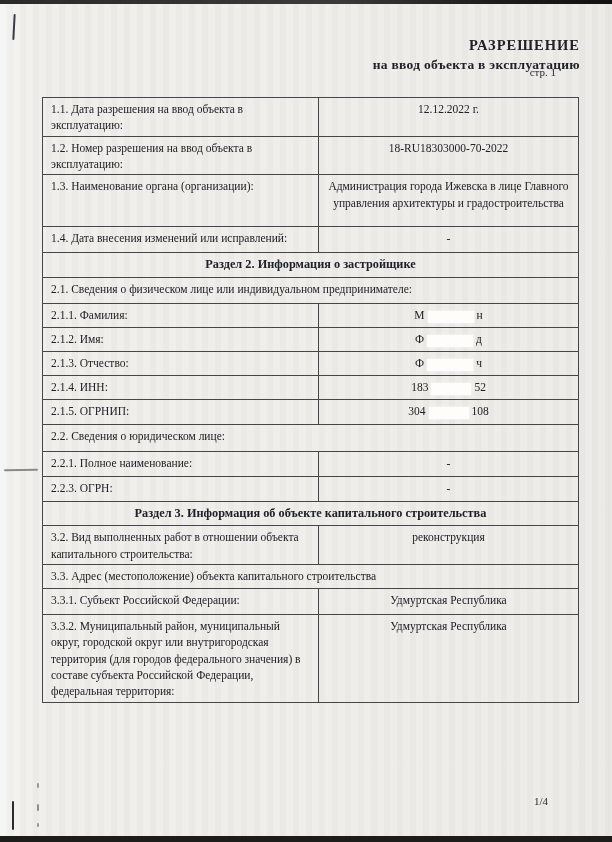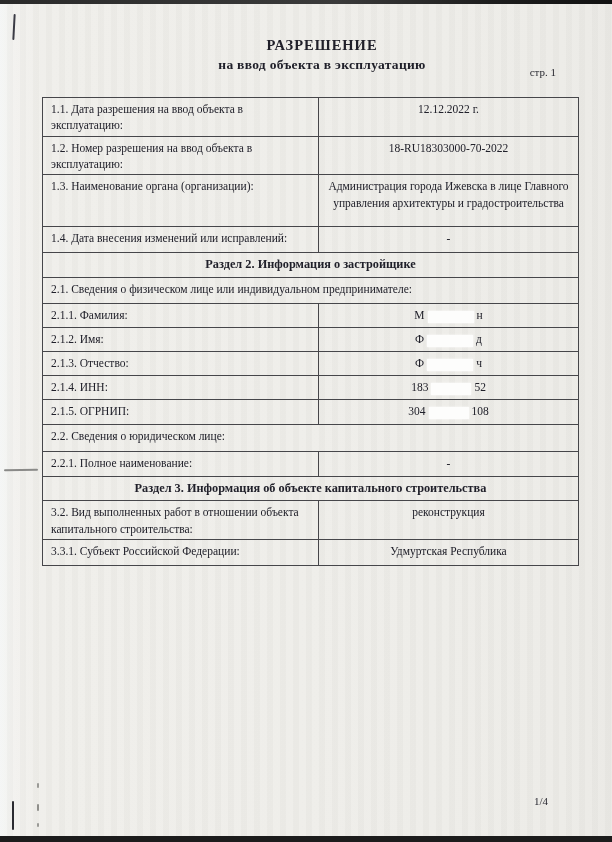--- a/index.html
+++ b/index.html
@@ -34,22 +34,22 @@
   
   .mark{position:absolute;border-radius:1px;}
   .mark-topleft{left:13px;top:14px;width:2px;height:26px;background:#3c3c46;transform:rotate(3deg);}
   .mark-left-h{left:4px;top:469px;width:34px;height:2px;background:#8a8a88;transform:rotate(-1deg);}
   .mark-botleft{left:12px;top:801px;width:2px;height:29px;background:#2b2b31;}
   .mark-tick1{left:37px;top:783px;width:2px;height:5px;background:#9a9a96;}
   .mark-tick2{left:37px;top:804px;width:2px;height:7px;background:#8f8f8b;}
   .mark-tick3{left:37px;top:823px;width:2px;height:4px;background:#9a9a96;}
 
   .titleblock{
-    position:absolute;top:38px;left:54px;width:536px;
-    text-align:center;
+    position:absolute;top:38px;left:44px;width:536px;
+    text-align:right;
   }
   .title-main{
     font-weight:bold;font-size:14.5px;letter-spacing:1px;
     line-height:1.1;
   }
   .title-sub{
     font-weight:bold;font-size:13.5px;margin-top:3px;letter-spacing:0.3px;
   }
   .page-marker{
     position:absolute;top:66px;right:56px;font-size:11px;color:#2a2a32;
@@ -151,27 +151,38 @@
     <td class="lbl">2.1.5. ОГРНИП:</td>
     <td class="val vmid"><span>304</span><span class="redact narrow"></span><span>108</span></td>
   </tr>
   <tr style="height:27px">
     <td colspan="2" class="full">2.2. Сведения о юридическом лице:</td>
   </tr>
   <tr style="height:25px">
     <td class="lbl">2.2.1. Полное наименование:</td>
     <td class="val vmid">-</td>
   </tr>
+  <tr style="height:25px">
+    <td class="lbl">2.2.3. ОГРН:</td>
+    <td class="val vmid">-</td>
+  </tr>
   <tr style="height:24px">
     <td colspan="2" class="sec">Раздел 3. Информация об объекте капитального строительства</td>
   </tr>
   <tr style="height:29px">
     <td class="lbl">3.2. Вид выполненных работ в отношении объекта капитального строительства:</td>
     <td class="val">реконструкция</td>
   </tr>
+  <tr style="height:24px">
+    <td colspan="2" class="full">3.3. Адрес (местоположение) объекта капитального строительства</td>
+  </tr>
   <tr style="height:26px">
     <td class="lbl">3.3.1. Субъект Российской Федерации:</td>
+    <td class="val vmid">Удмуртская Республика</td>
+  </tr>
+  <tr style="height:72px">
+    <td class="lbl">3.3.2. Муниципальный район, муниципальный округ, городской округ или внутригородская территория (для городов федерального значения) в составе субъекта Российской Федерации, федеральная территория:</td>
     <td class="val vmid">Удмуртская Республика</td>
   </tr>
 </tbody>
   </table>
 
 <div class="page-number">1/4</div>
 
 </body></html>

